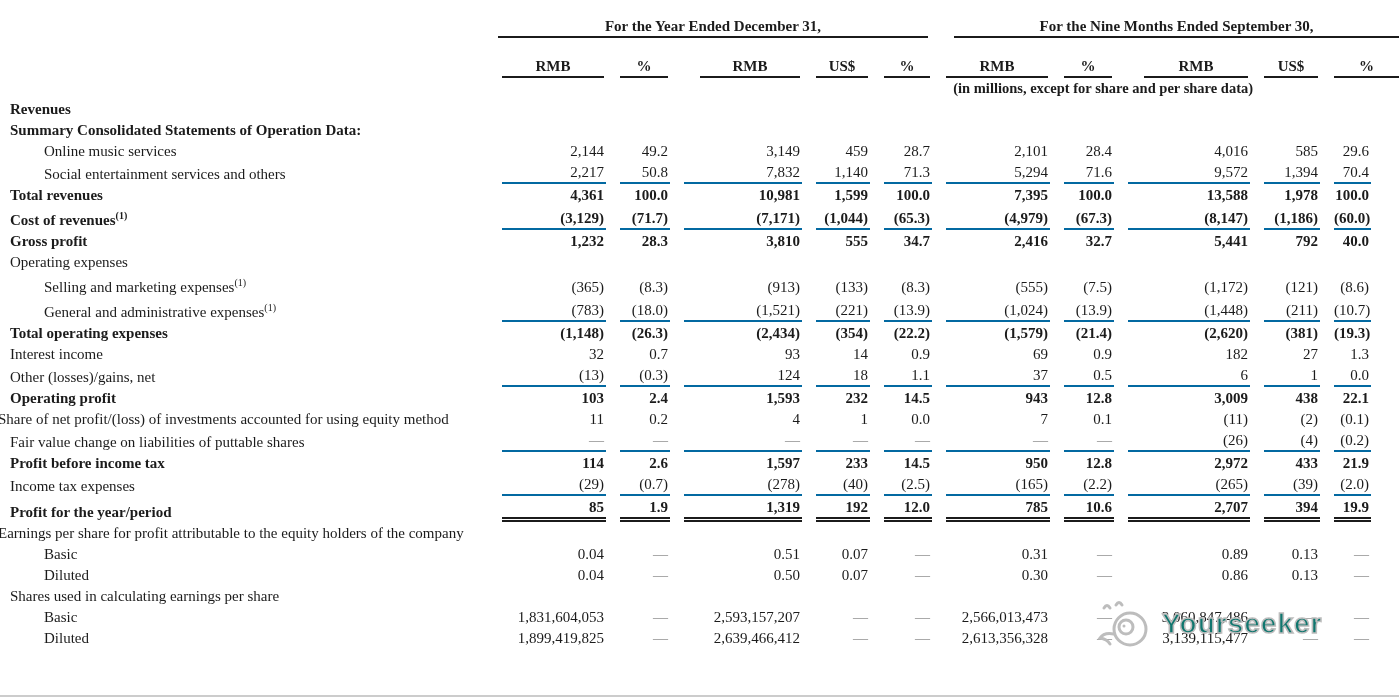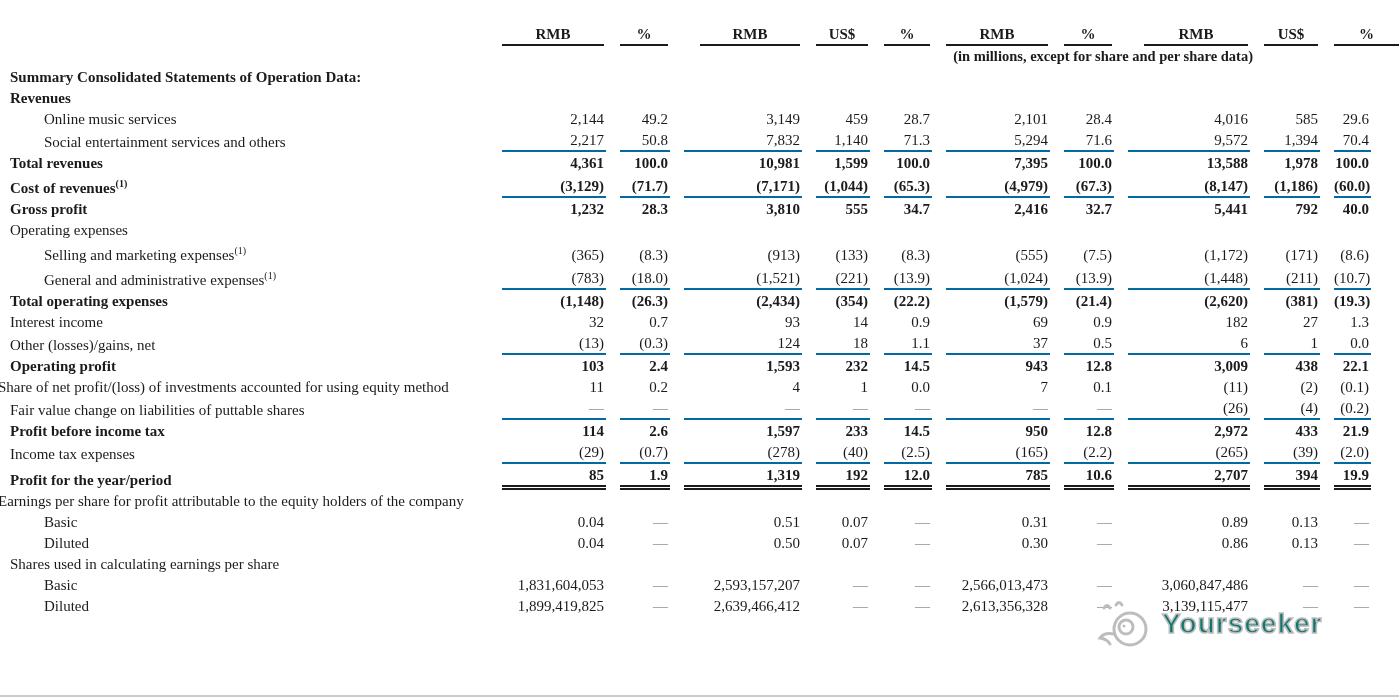--- a/index.html
+++ b/index.html
@@ -57,20 +57,29 @@
       <col style="width:132px">
         <col style="width:68px">
         <col style="width:62px">
       <col style="width:118px">
         <col style="width:64px">
       <col style="width:136px">
         <col style="width:70px">
         <col style="width:79px">
     </colgroup>
     <thead>
+      <tr class="grow">
+        <th></th>
+        <th class="grp g1" colspan="5">
+          <div>For the Year Ended December 31,</div>
+        </th>
+        <th class="grp g2" colspan="5">
+          <div>For the Nine Months Ended September 30,</div>
+        </th>
+      </tr>
       <tr class="crow">
         <th></th>
         <th class="ch">
             <div>RMB</div>
           </th>
         <th class="ch">
             <div>%</div>
           </th>
         <th class="ch wide">
             <div>RMB</div>
@@ -97,20 +106,53 @@
             <div>%</div>
           </th>
       </tr>
       <tr class="noterow">
         <th></th>
         <td colspan="10">(in millions, except for share and per share data)</td>
       </tr>
     </thead>
     <tbody id="tbody">
         <tr>
+          <td class="lbl b"><span>Revenues</span></td>
+          <td class="c b">
+            <div class="v"></div>
+          </td>
+          <td class="c b">
+            <div class="v"></div>
+          </td>
+          <td class="c b">
+            <div class="v"></div>
+          </td>
+          <td class="c b">
+            <div class="v"></div>
+          </td>
+          <td class="c b">
+            <div class="v"></div>
+          </td>
+          <td class="c b">
+            <div class="v"></div>
+          </td>
+          <td class="c b">
+            <div class="v"></div>
+          </td>
+          <td class="c b">
+            <div class="v"></div>
+          </td>
+          <td class="c b">
+            <div class="v"></div>
+          </td>
+          <td class="c b">
+            <div class="v"></div>
+          </td>
+        </tr>
+        <tr>
           <td class="lbl b"><span>Summary Consolidated Statements of Operation Data:</span></td>
           <td class="c b">
             <div class="v"></div>
           </td>
           <td class="c b">
             <div class="v"></div>
           </td>
           <td class="c b">
             <div class="v"></div>
           </td>
@@ -130,53 +172,20 @@
             <div class="v"></div>
           </td>
           <td class="c b">
             <div class="v"></div>
           </td>
           <td class="c b">
             <div class="v"></div>
           </td>
         </tr>
         <tr>
-          <td class="lbl b"><span>Revenues</span></td>
-          <td class="c b">
-            <div class="v"></div>
-          </td>
-          <td class="c b">
-            <div class="v"></div>
-          </td>
-          <td class="c b">
-            <div class="v"></div>
-          </td>
-          <td class="c b">
-            <div class="v"></div>
-          </td>
-          <td class="c b">
-            <div class="v"></div>
-          </td>
-          <td class="c b">
-            <div class="v"></div>
-          </td>
-          <td class="c b">
-            <div class="v"></div>
-          </td>
-          <td class="c b">
-            <div class="v"></div>
-          </td>
-          <td class="c b">
-            <div class="v"></div>
-          </td>
-          <td class="c b">
-            <div class="v"></div>
-          </td>
-        </tr>
-        <tr>
           <td class="lbl ind1"><span>Online music services</span></td>
           <td class="c">
             <div class="v">2,144</div>
           </td>
           <td class="c">
             <div class="v">49.2</div>
           </td>
           <td class="c">
             <div class="v">3,149</div>
           </td>
@@ -387,21 +396,21 @@
           <td class="c">
             <div class="v">(555)</div>
           </td>
           <td class="c">
             <div class="v">(7.5)</div>
           </td>
           <td class="c">
             <div class="v">(1,172)</div>
           </td>
           <td class="c">
-            <div class="v">(171)</div>
+            <div class="v">(121)</div>
           </td>
           <td class="c">
             <div class="v">(8.6)</div>
           </td>
         </tr>
         <tr>
           <td class="lbl ind1"><span>General and administrative expenses</span><sup style="font-size: 10px;">(1)</sup></td>
           <td class="c">
             <div class="v u">(783)</div>
           </td>

